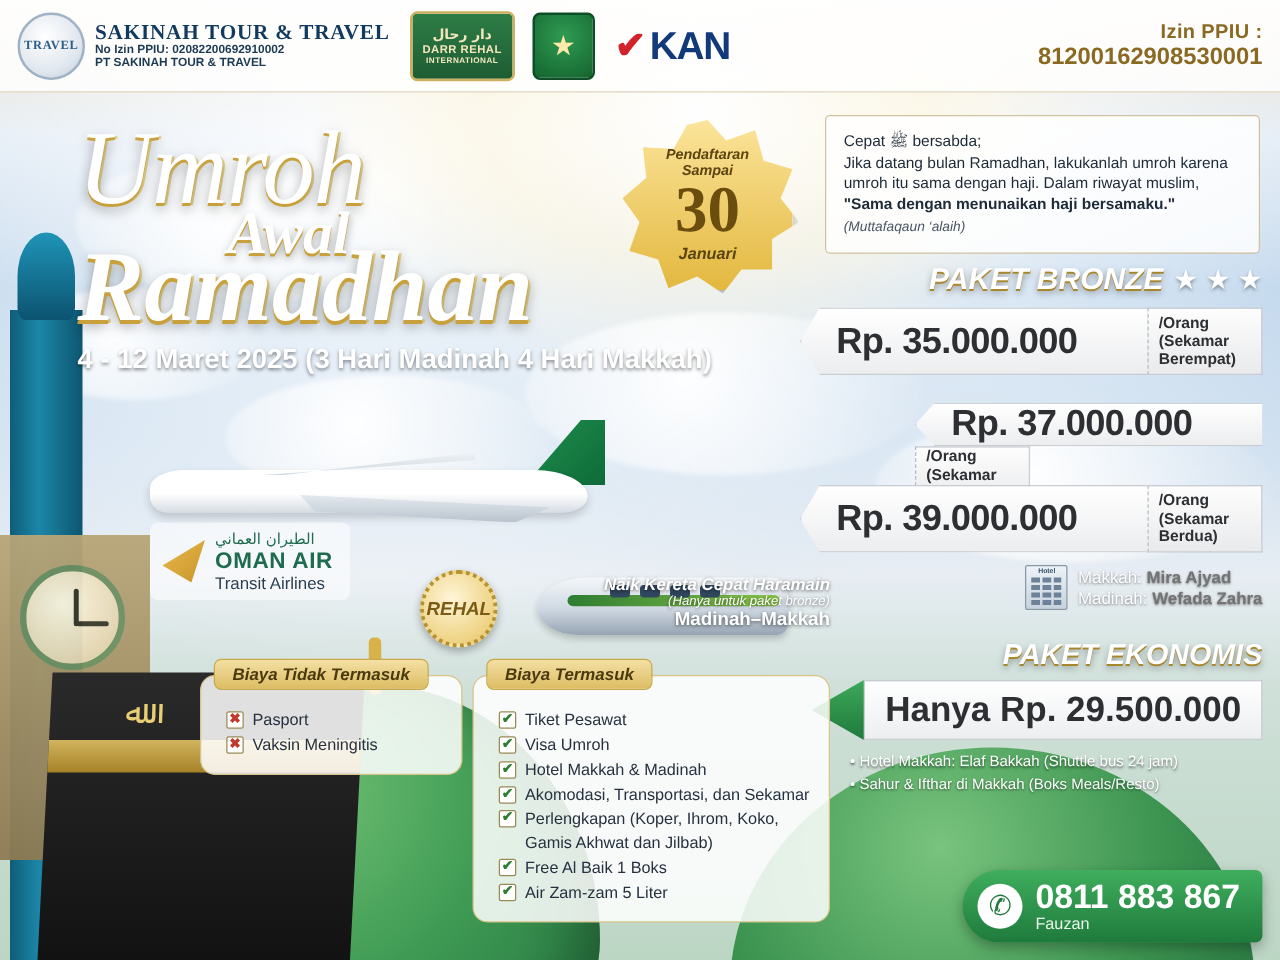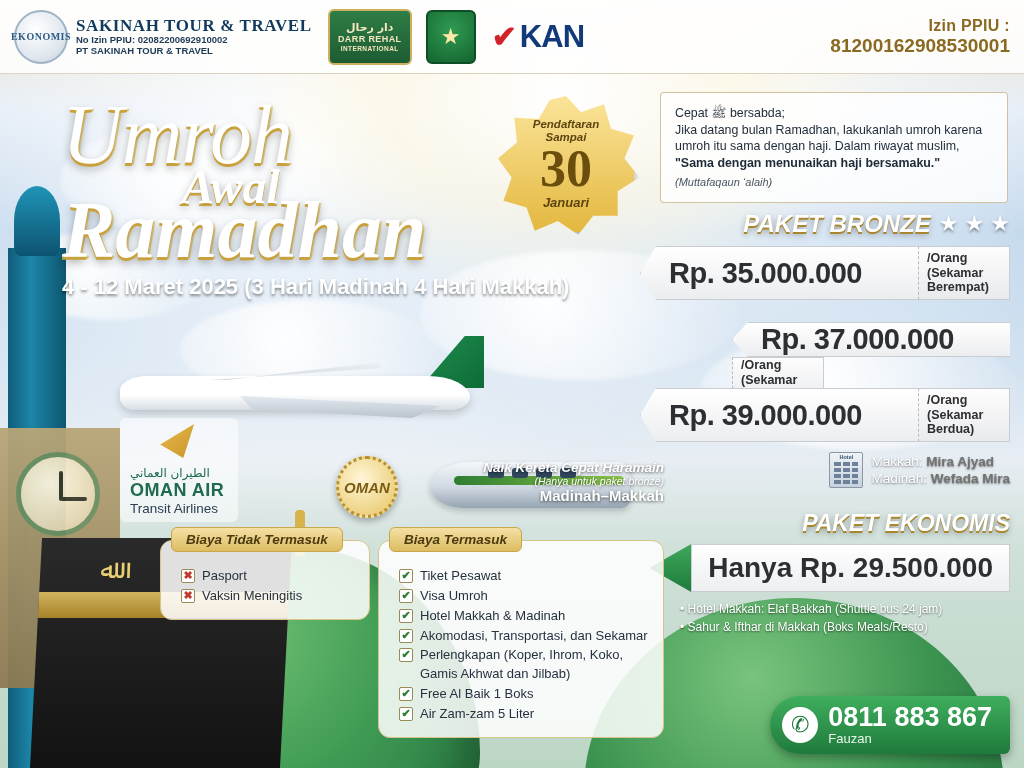--- a/index.html
+++ b/index.html
@@ -350,21 +350,21 @@
     color: #fff; text-shadow: 0 1px 3px rgba(0,0,0,.6);
   }
   .train-cap .c1 { font-size: 13.5px; font-weight: bold; font-style: italic; }
   .train-cap .c2 { font-size: 10.5px; font-style: italic; }
   .train-cap .c3 { font-size: 15px; font-weight: bold; }
 
   
   .oman {
     position: absolute; left: 120px; top: 418px; padding: 6px 14px 6px 10px;
     background: rgba(255,255,255,0.55); border-radius: 6px;
-    display: flex; align-items: center; gap: 8px; flex-direction: column;
+    display: flex; align-items: center; gap: 8px;
   }
   .oman .ar { font-size: 12px; color: #1f6b4f; font-family: "DejaVu Sans", sans-serif; }
   .oman .n1 { font-size: 18px; font-weight: bold; color: #1f6b4f; letter-spacing: .5px; }
   .oman .n2 { font-size: 13.5px; color: #2a3f52; }
   .oman .mark {
     width: 34px; height: 34px; background: linear-gradient(135deg, #e8b84b, #c9952a);
     clip-path: polygon(0 60%, 100% 0, 68% 100%);
   }
 
   
@@ -417,21 +417,21 @@
     <div class="stripe"></div>
     <div class="win" style="left:58px;"></div>
     <div class="win" style="left:82px;"></div>
     <div class="win" style="left:106px;"></div>
     <div class="win" style="left:130px;"></div>
   </div>
 
   <div class="header">
     <div class="logo-sakinah">
       <div class="logo-badge">
-        <span>EKONOMIS</span>
+        <span>TRAVEL</span>
       </div>
       <div class="sakinah-txt">
         <div class="t1">SAKINAH TOUR &amp; TRAVEL</div>
         <div class="t2">No Izin PPIU: 02082200692910002</div>
         <div class="t3">PT SAKINAH TOUR &amp; TRAVEL</div>
       </div>
     </div>
 
     <div class="logo-darr">
       <div class="ar">دار رحال</div>
@@ -535,21 +535,21 @@
           <i></i>
           <i></i>
           <i></i>
           <i></i>
         </div>
     </div>
     <div class="hotel-txt">
       <div><span>Makkah:</span>
         <b>Mira Ajyad</b></div>
       <div><span>Madinah:</span>
-        <b>Wefada Mira</b></div>
+        <b>Wefada Zahra</b></div>
     </div>
   </div>
 
   <div class="ekonomis-head">PAKET EKONOMIS</div>
   <div class="ekonomis-row">
     <div class="ekonomis-arrow"></div>
     <div class="ekonomis-tag">
       <span>Hanya Rp. 29.500.000</span>
     </div>
   </div>
@@ -560,21 +560,21 @@
 
   <div class="oman">
     <div class="mark"></div>
     <div>
       <div class="ar">الطيران العماني</div>
       <div class="n1">OMAN AIR</div>
       <div class="n2">Transit Airlines</div>
     </div>
   </div>
 
-  <div class="free-stamp">OMAN</div>
+  <div class="free-stamp">REHAL</div>
   <div class="train-cap">
     <div class="c1">Naik Kereta Cepat Haramain</div>
     <div class="c2">(Hanya untuk paket bronze)</div>
     <div class="c3">Madinah–Makkah</div>
   </div>
 
   <div class="box" id="box-excluded">
     <div class="box-title">Biaya Tidak Termasuk</div>
     <ul>
       <li>

